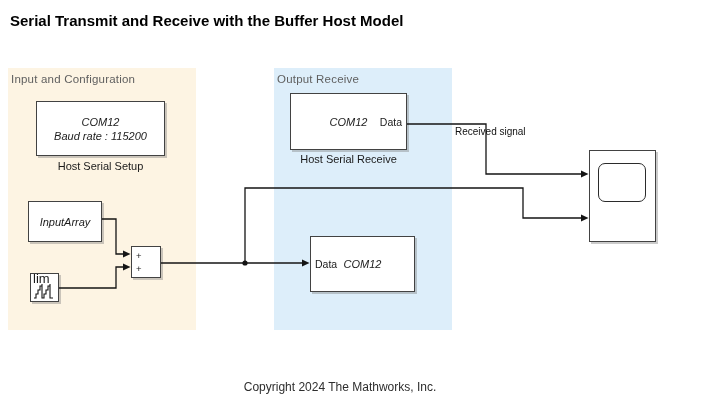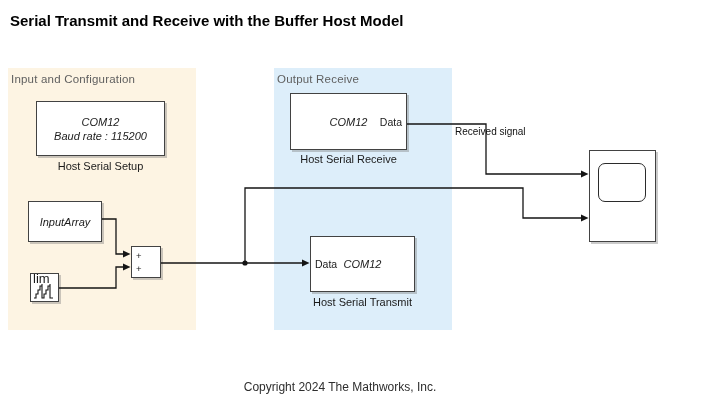--- a/index.html
+++ b/index.html
@@ -113,21 +113,20 @@
   <div class="block receive-block">
     <div class="block-center">COM12</div>
     <span class="port-label port-right">Data</span>
   </div>
   <div class="block-label receive-label">Host Serial Receive</div>
 
   <div class="block transmit-block">
     <div class="block-center">COM12</div>
     <span class="port-label port-left">Data</span>
   </div>
-  <div class="block-label transmit-label">Host Serial Transmit</div>
 
   <div class="block scope-block">
     <div class="scope-screen"></div>
   </div>
 
   <div class="wire-signal-label">Received signal</div>
 
   <svg class="wires" width="723" height="410" viewBox="0 0 723 410">
 
     <path class="wire" d="M102,219 H116 V254 H123"></path>

